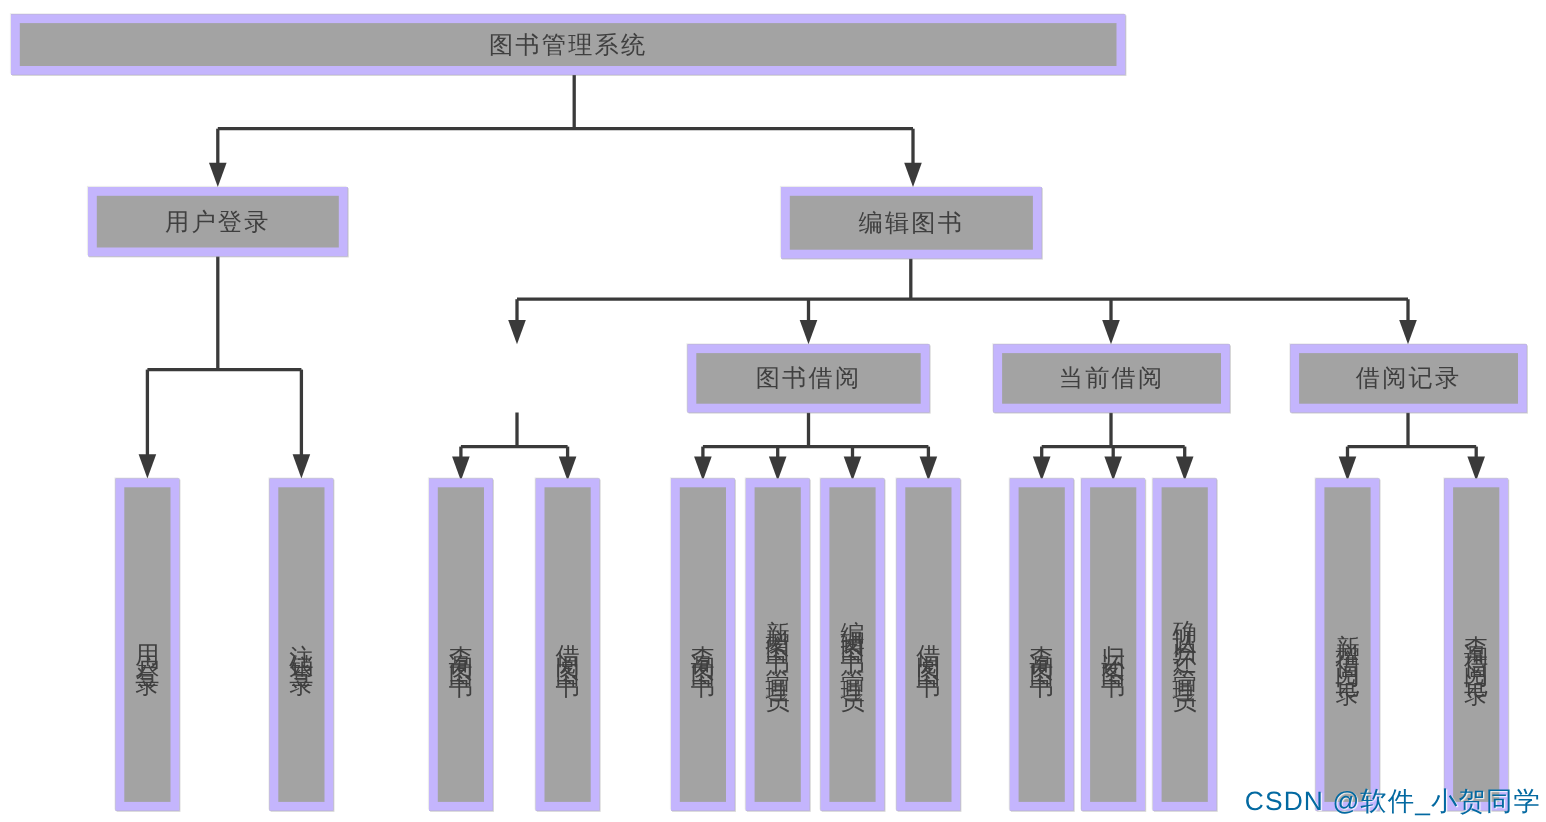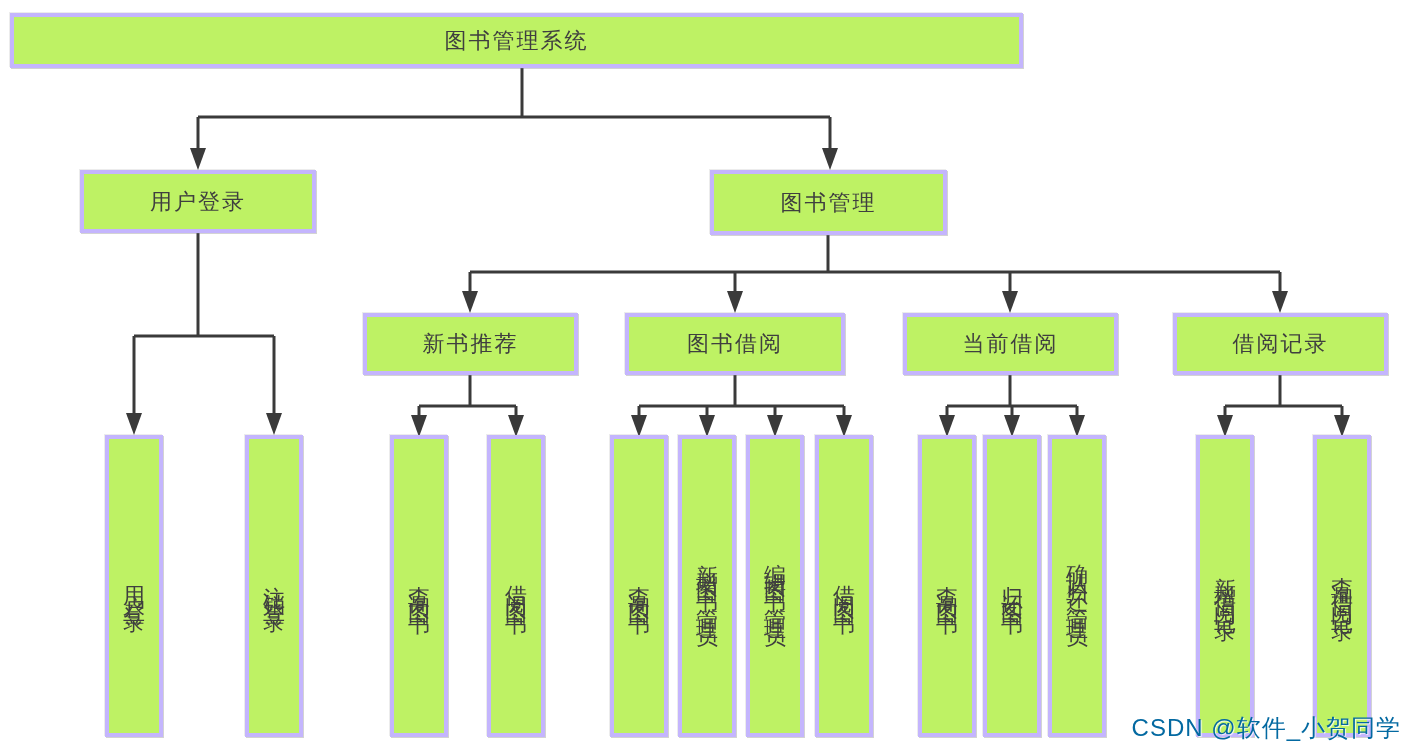--- a/index.html
+++ b/index.html
@@ -17,22 +17,22 @@
   }
   .connectors {
     position: absolute;
     left: 0; top: 0;
     width: 1405px;
     height: 747px;
   }
   .node {
     position: absolute;
     box-sizing: border-box;
-    background: #bef264;
-    border: 4px solid #c4b5fd;
+    background: #a3a3a3;
+    border: 8px solid #c4b5fd;
     box-shadow: 1px 1px 0 rgba(130,130,130,0.35), -1px -1px 0 rgba(130,130,130,0.15);
     display: flex;
     align-items: center;
     justify-content: center;
     color: #3f3f3f;
   }
   .hlabel {
     font-size: 22px;
     letter-spacing: 2px;
     white-space: nowrap;
@@ -133,26 +133,23 @@
   </svg>
 
   <div class="node" style="left:10px;top:13px;width:1013px;height:55px">
     <span class="hlabel">图书管理系统</span>
   </div>
 
   <div class="node" style="left:80px;top:170px;width:236px;height:63px">
     <span class="hlabel">用户登录</span>
   </div>
   <div class="node" style="left:710px;top:170px;width:237px;height:65px">
-    <span class="hlabel">图书管理</span>
-  </div>
-
-  <div class="node" style="left:363px;top:313px;width:215px;height:62px">
-    <span class="hlabel">新书推荐</span>
-  </div>
+    <span class="hlabel">编辑图书</span>
+  </div>
+
   <div class="node" style="left:625px;top:313px;width:220px;height:62px">
     <span class="hlabel">图书借阅</span>
   </div>
   <div class="node" style="left:903px;top:313px;width:215px;height:62px">
     <span class="hlabel">当前借阅</span>
   </div>
   <div class="node" style="left:1173px;top:313px;width:215px;height:62px">
     <span class="hlabel">借阅记录</span>
   </div>
 

